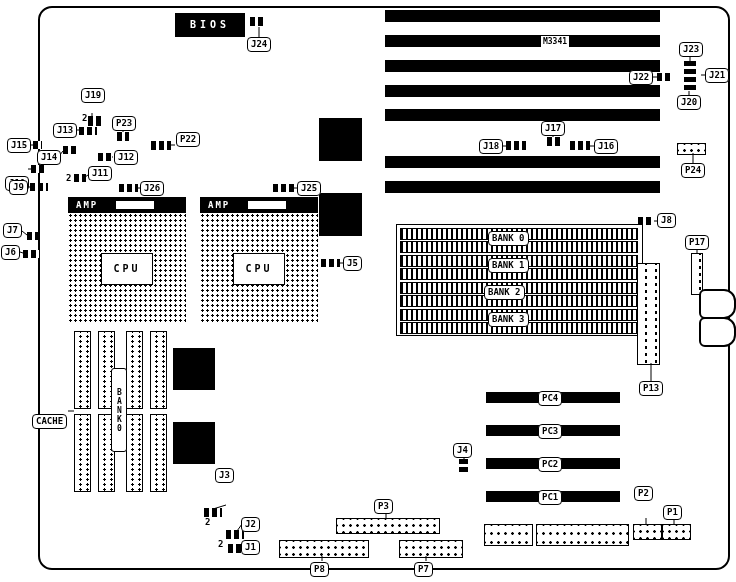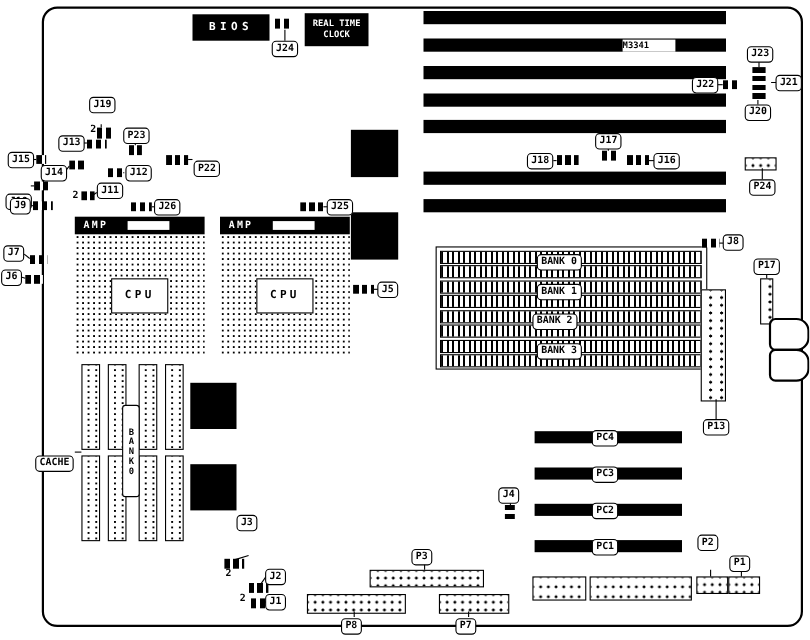--- a/index.html
+++ b/index.html
@@ -32,22 +32,22 @@
   .pga{position:absolute;z-index:2;
        background-image:radial-gradient(circle,#000 1px,transparent 1.3px);
        background-size:5px 5px;}
   .cpubar{position:absolute;height:16px;background:#000;color:#fff;font-size:9px;
        font-weight:bold;line-height:16px;padding-left:8px;letter-spacing:2px;z-index:4;}
   .notch{position:absolute;background:#fff;height:8px;width:38px;top:4px;left:48px;}
   .cpubox{position:absolute;width:50px;height:30px;background:#fff;border:1px solid #000;
        font-size:10px;font-weight:bold;letter-spacing:3px;text-align:center;line-height:30px;z-index:5;}
   .blackbox{position:absolute;background:#000;color:#fff;font-weight:bold;text-align:center;z-index:4;}
   .rtc{white-space:pre-line;font-size:8px;line-height:10px;padding-top:5px;}
-  .m3341{position:absolute;left:566px;top:36px;width:48px;height:11px;background:#fff;
-       font-size:8px;font-weight:bold;text-align:left;line-height:11px;z-index:4;}
+  .m3341{position:absolute;left:541px;top:36px;width:28px;height:11px;background:#fff;
+       font-size:8px;font-weight:bold;text-align:center;line-height:11px;z-index:4;}
   .vlbl{position:absolute;left:111px;top:368px;width:14px;height:82px;background:#fff;
        border:1px solid #000;border-radius:3px;font-size:8px;font-weight:bold;z-index:6;
        writing-mode:vertical-rl;text-orientation:upright;text-align:center;line-height:13px;}
   .din{position:absolute;left:699px;width:33px;height:26px;background:#fff;border:2px solid #000;
        border-radius:6px 12px 12px 6px;z-index:4;}
 </style>
 </head>
 <body>
 
 <div class="stage">
@@ -99,22 +99,20 @@
   <div class="slot" style="top:10px"></div>
   <div class="slot" style="top:35px"></div>
   <div class="slot" style="top:60px"></div>
   <div class="slot" style="top:85px"></div>
   <div class="slot" style="top:109px"></div>
   <div class="slot" style="top:156px"></div>
   <div class="slot" style="top:181px"></div>
   <div class="m3341">M3341</div>
 
   <div class="blackbox" style="left:175px;top:13px;width:70px;height:24px;font-size:10px;letter-spacing:4px;line-height:24px">BIOS</div>
-  <div class="blackbox rtc" style="left:277px;top:12px;width:58px;height:25px">REAL TIME
-CLOCK</div>
   <div class="jmp" style="left:250px;top:17px;width:14px;height:9px"></div>
   <div class="lbl" style="left:247px;top:37px">J24</div>
 
   <div class="lbl" style="left:679px;top:42px">J23</div>
   <div class="jmpv" style="left:684px;top:61px;height:30px;width:12px"></div>
   <div class="lbl" style="left:629px;top:70px">J22</div>
   <div class="jmp" style="left:657px;top:73px;width:14px"></div>
   <div class="lbl" style="left:705px;top:68px">J21</div>
   <div class="lbl" style="left:677px;top:95px">J20</div>
   <div class="hdr" style="left:677px;top:143px;width:27px;height:10px"></div>
@@ -134,21 +132,21 @@
   <div class="jmp" style="left:79px;top:127px;width:18px"></div>
   <div class="lbl" style="left:112px;top:116px">P23</div>
   <div class="jmp" style="left:117px;top:132px;width:12px;height:9px"></div>
   <div class="lbl" style="left:7px;top:138px">J15</div>
   <div class="jmp" style="left:33px;top:141px;width:9px"></div>
   <div class="lbl" style="left:37px;top:150px">J14</div>
   <div class="jmp" style="left:63px;top:146px;width:14px"></div>
   <div class="jmp" style="left:98px;top:153px;width:14px"></div>
   <div class="lbl" style="left:114px;top:150px">J12</div>
   <div class="jmp" style="left:151px;top:141px;width:20px;height:9px"></div>
-  <div class="lbl" style="left:176px;top:146px">P22</div>
+  <div class="lbl" style="left:176px;top:132px">P22</div>
   <div class="lbl" style="left:5px;top:176px">J10</div>
   <div class="jmp" style="left:31px;top:165px;width:14px"></div>
   <div class="txt" style="left:66px;top:174px">2</div>
   <div class="jmp" style="left:74px;top:174px;width:12px"></div>
   <div class="lbl" style="left:88px;top:166px">J11</div>
   <div class="lbl" style="left:9px;top:180px">J9</div>
   <div class="jmp" style="left:30px;top:183px;width:18px"></div>
   <div class="jmp" style="left:119px;top:184px;width:19px"></div>
   <div class="lbl" style="left:140px;top:181px">J26</div>
   <div class="jmp" style="left:273px;top:184px;width:21px"></div>

